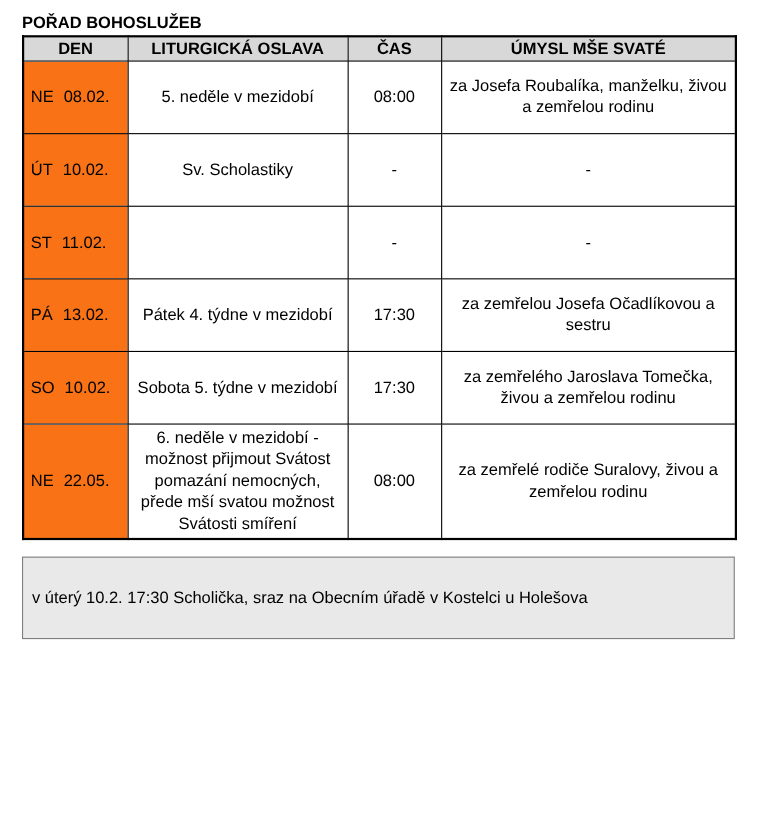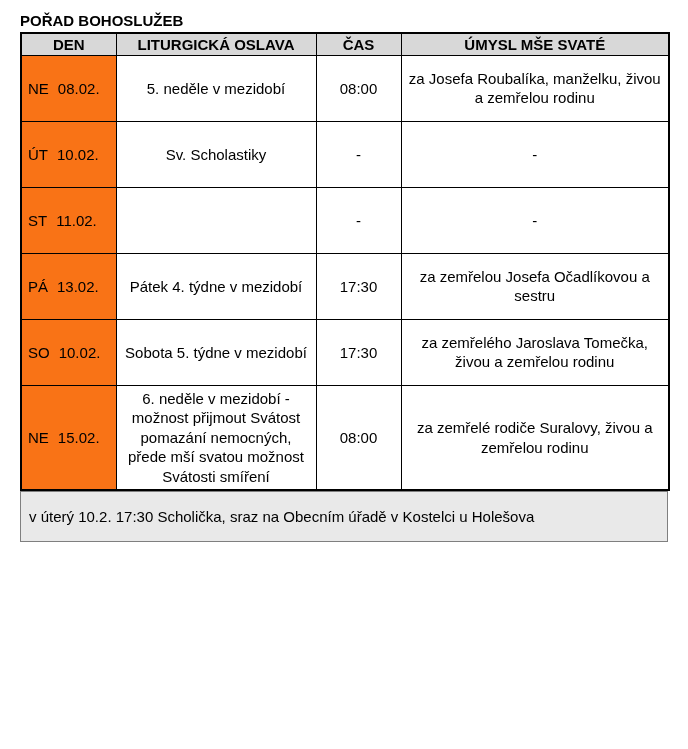--- a/index.html
+++ b/index.html
@@ -60,26 +60,27 @@
     white-space: nowrap;
   }
   td.day-cell .day-abbr { margin-right: 9px; }
   td.celebration-cell,
   td.time-cell,
   td.intention-cell {
     text-align: center;
     line-height: 1.3;
   }
   .note-box {
+    margin-top: 15px;
     width: 648px;
     box-sizing: border-box;
     background: #e9e9e9;
     border: 1px solid #7f7f7f;
     font-size: 15px;
-    padding: 16px 8px;
+    padding: 28px 8px;
     text-align: left;
   }
 </style>
 </head>
 <body>
 
 <div class="page">
 
   <div class="doc-header">
     <div class="doc-title">POŘAD BOHOSLUŽEB</div>
@@ -125,21 +126,21 @@
         <td class="time-cell">17:30</td>
         <td class="intention-cell">za zemřelou Josefa Očadlíkovou a sestru</td>
       </tr>
       <tr class="row">
         <td class="day-cell"><span class="day-abbr">SO</span><span>10.02.</span></td>
         <td class="celebration-cell">Sobota 5. týdne v mezidobí</td>
         <td class="time-cell">17:30</td>
         <td class="intention-cell">za zemřelého Jaroslava Tomečka, živou a zemřelou rodinu</td>
       </tr>
       <tr class="row-tall">
-        <td class="day-cell"><span class="day-abbr">NE</span><span>15.02.</span></td>
+        <td class="day-cell"><span class="day-abbr">NE</span><span>22.05.</span></td>
         <td class="celebration-cell">6. neděle v mezidobí - možnost přijmout Svátost pomazání nemocných, přede mší svatou možnost Svátosti smíření</td>
         <td class="time-cell">08:00</td>
         <td class="intention-cell">za zemřelé rodiče Suralovy, živou a zemřelou rodinu</td>
       </tr>
     </tbody>
   </table>
 
   <div class="note-box">v úterý 10.2. 17:30 Scholička, sraz na Obecním úřadě v Kostelci u Holešova</div>
 
 </div>

